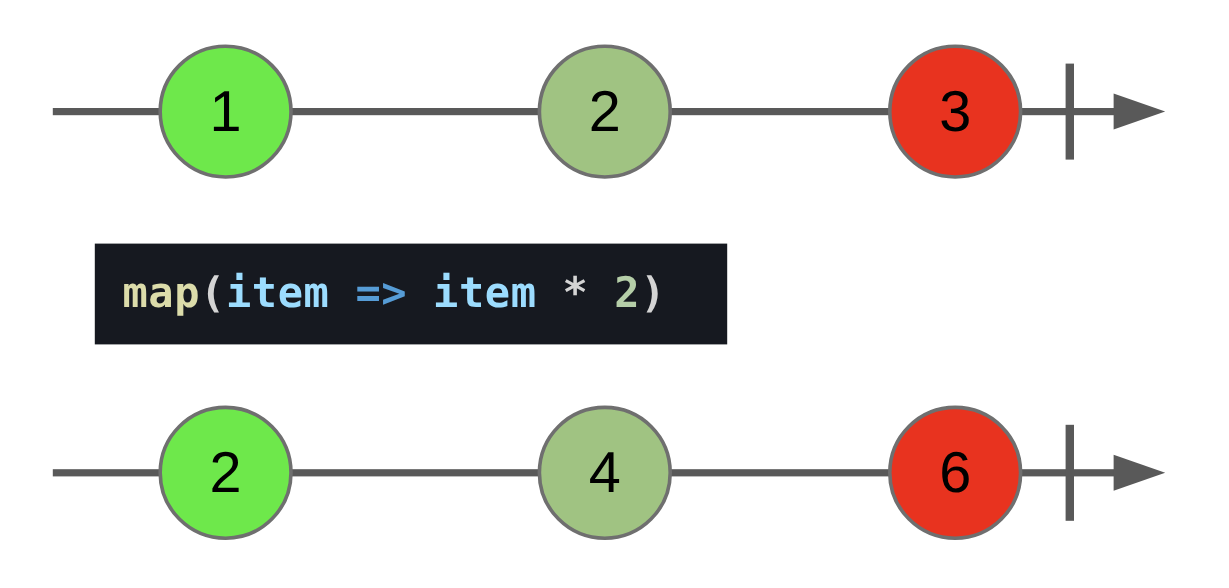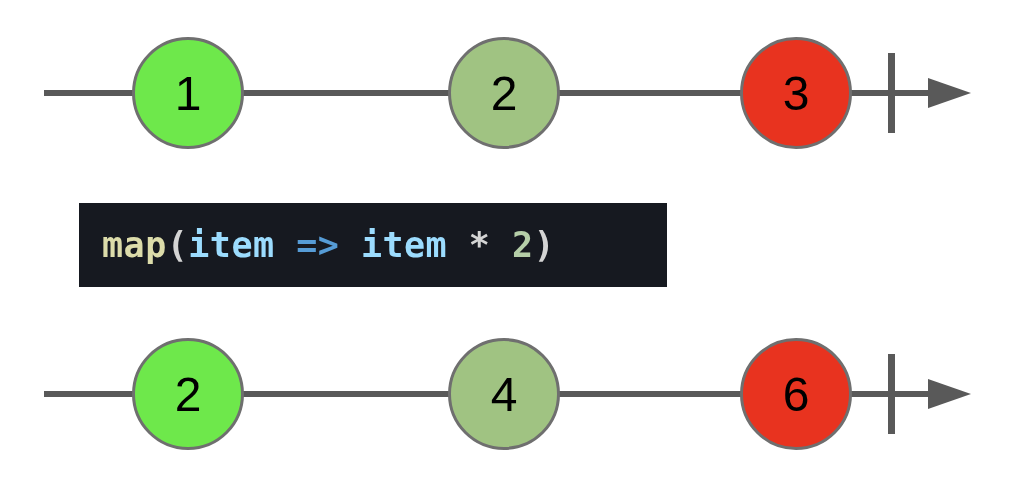--- a/index.html
+++ b/index.html
@@ -60,21 +60,21 @@
     height: 0;
     border-left: 43px solid #595959;
     border-top: 15px solid transparent;
     border-bottom: 15px solid transparent;
   }
 
   .code-block {
     position: absolute;
     left: 79px;
     top: 203px;
-    width: 588px;
+    width: 527px;
     height: 84px;
     display: flex;
     align-items: center;
     padding-left: 23px;
     font-family: "DejaVu Sans Mono", monospace;
     font-weight: bold;
     font-size: 35px;
     white-space: pre;
     letter-spacing: 0.5px;
   }

